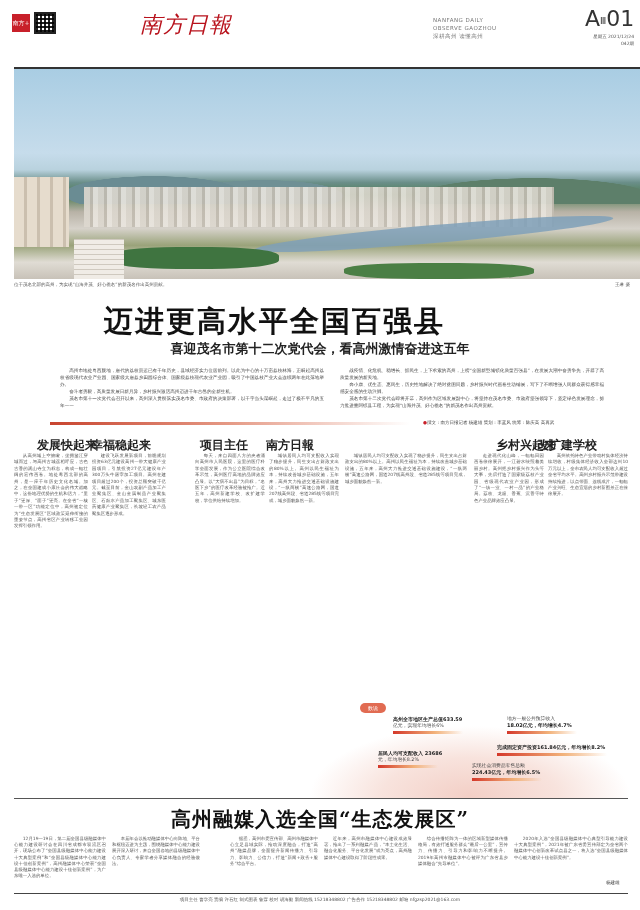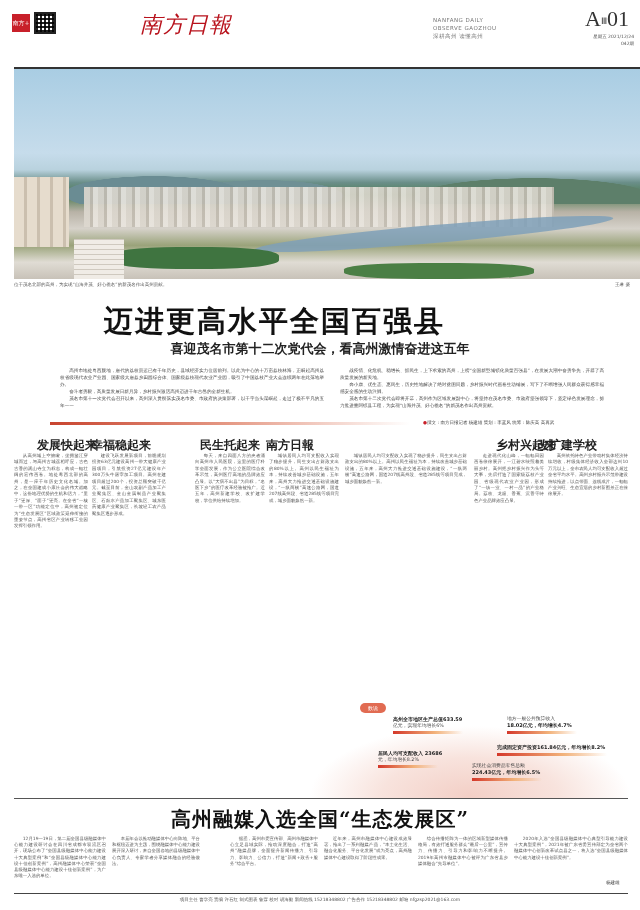--- a/index.html
+++ b/index.html
@@ -9,21 +9,21 @@
   
   .masthead { position: absolute; top: 0; left: 0; width: 640px; height: 56px; }
   .logo-badge { position: absolute; left: 12px; top: 14px; width: 18px; height: 18px; background: #c8202a; color: #fff; font-size: 6px; display: flex; align-items: center; justify-content: center; font-family: "DejaVu Serif", serif; }
   .qr { position: absolute; left: 34px; top: 12px; width: 22px; height: 22px; background:
       repeating-linear-gradient(0deg, #222 0 2px, #fff 2px 4px),
       repeating-linear-gradient(90deg, #222 0 2px, #fff 2px 4px);
       background-blend-mode: multiply; border: 2px solid #222; }
   .brand-red { position: absolute; left: 140px; top: 10px; font-family: "DejaVu Serif", serif; font-size: 22px; font-style: italic; color: #b8121c; letter-spacing: 1px; }
   .brand-title { position: absolute; left: 246px; top: 6px; font-size: 32px; color: #222; letter-spacing: 2px; font-weight: normal; }
   .brand-en { position: absolute; left: 433px; top: 16px; font-size: 5.5px; color: #777; line-height: 8px; letter-spacing: 0.5px; }
-  .page-num { position: absolute; left: 585px; top: 6px; font-size: 22px; color: #333; font-family: Liberation Serif, serif; }
+  .page-num { position: absolute; left: 585px; top: 6px; font-size: 22px; color: #333; }
   .page-num small { font-size: 9px; vertical-align: 2px; }
   .issue { position: absolute; left: 590px; top: 33px; font-size: 4.5px; color: #555; line-height: 7px; text-align: right; width: 44px; }
   .top-rule { position: absolute; left: 14px; top: 67px; width: 628px; height: 2px; background: #333; }
 
   
   .hero { position: absolute; left: 14px; top: 69px; width: 626px; height: 210px; overflow: hidden;
     background: linear-gradient(180deg, #a9cde3 0%, #c6dceb 40%, #b9d2de 48%, #6b8f8a 54%, #4c7a52 60%, #b8b2a6 68%, #d6d2ca 76%, #9aa37a 84%, #e0dcd4 92%, #c8c2b8 100%); }
   .hero .mtn { position: absolute; left: 0; top: 95px; width: 100%; height: 40px; background:
       radial-gradient(ellipse 90px 18px at 140px 30px, #6a8c93 98%, transparent 100%),
       radial-gradient(ellipse 80px 16px at 250px 32px, #6f9095 98%, transparent 100%),
@@ -118,21 +118,21 @@
 <div class="intro right">
   <p>战疫情、化危机、稳增长、抓民生，上下求索的高州，上榜“全国新型城镇化质量百强县”，在发展大潮中奋勇争先，开辟了高质量发展的新天地。</p>
   <p>奔小康、优生态、惠民生，历史性地解决了绝对贫困问题，乡村振兴时代画卷生动铺展，写下了不断增强人民群众获得感幸福感安全感的生动注脚。</p>
   <p>茂名市第十二次党代会即将开幕，高州作为区域发展副中心，将坚持在茂名市委、市政府坚强领导下，坚定绿色发展理念，努力推进重阿镇县工程，为实现“山海并茂、好心桃名”的新茂名作出高州贡献。</p>
 </div>
 <div class="byline-rule"></div>
 <div class="byline"><span class="dot">●</span><span>撰文：南方日报记者 杨建雄  策划：李蓝风  统筹：陈庆高 高再武</span></div>
 
 <div class="sec-head" style="left:37px">发展快起来</div>
 <div class="sec-head" style="left:91px">幸福稳起来</div>
-<div class="sec-head" style="left:200px">民生托起来</div>
+<div class="sec-head" style="left:200px">项目主任</div>
 <div class="sec-head" style="left:266px">南方日報</div>
 <div class="sec-head" style="left:496px">乡村兴起来</div>
 <div class="sec-head" style="left:537px">改扩建学校</div>
 
 <div class="col" style="left:14px;top:453px;width:74px;height:240px">
     <p>从高州城上空俯瞰，坐拥鉴江穿城而过，与高州古城遥相呼应，古色古香的观山寺立为标志，构成一幅壮阔的宏伟画卷。地处粤西北部的高州，是一座千年历史文化名城。加之，在全国建成小康社会的伟大战略中，这份地理优势的生机和活力，“里子”更厚、“面子”更亮。在全省“一核一带一区”功能定位中，高州被定位为“生态发展区”区域政策延伸衔接的重要节点，高州省区产业转移工业园发挥引领作用。</p>
   </div>
 <div class="col" style="left:92px;top:453px;width:74px;height:240px">
     <p>建设飞跃发展新项目，前瞻规划投资63亿元建设高州一带大健康产业园项目，引航投资27亿元建设年产300万头牛屠宰加工项目。高州在建项目超过200个，投资总额突破千亿元。截至目前，金山农副产品加工产业聚集区、金山金属制品产业聚集区、石鼓水产品加工聚集区、城东医药健康产业聚集区，长坡轻工农产品聚集区逐步形成。</p>
   </div>

